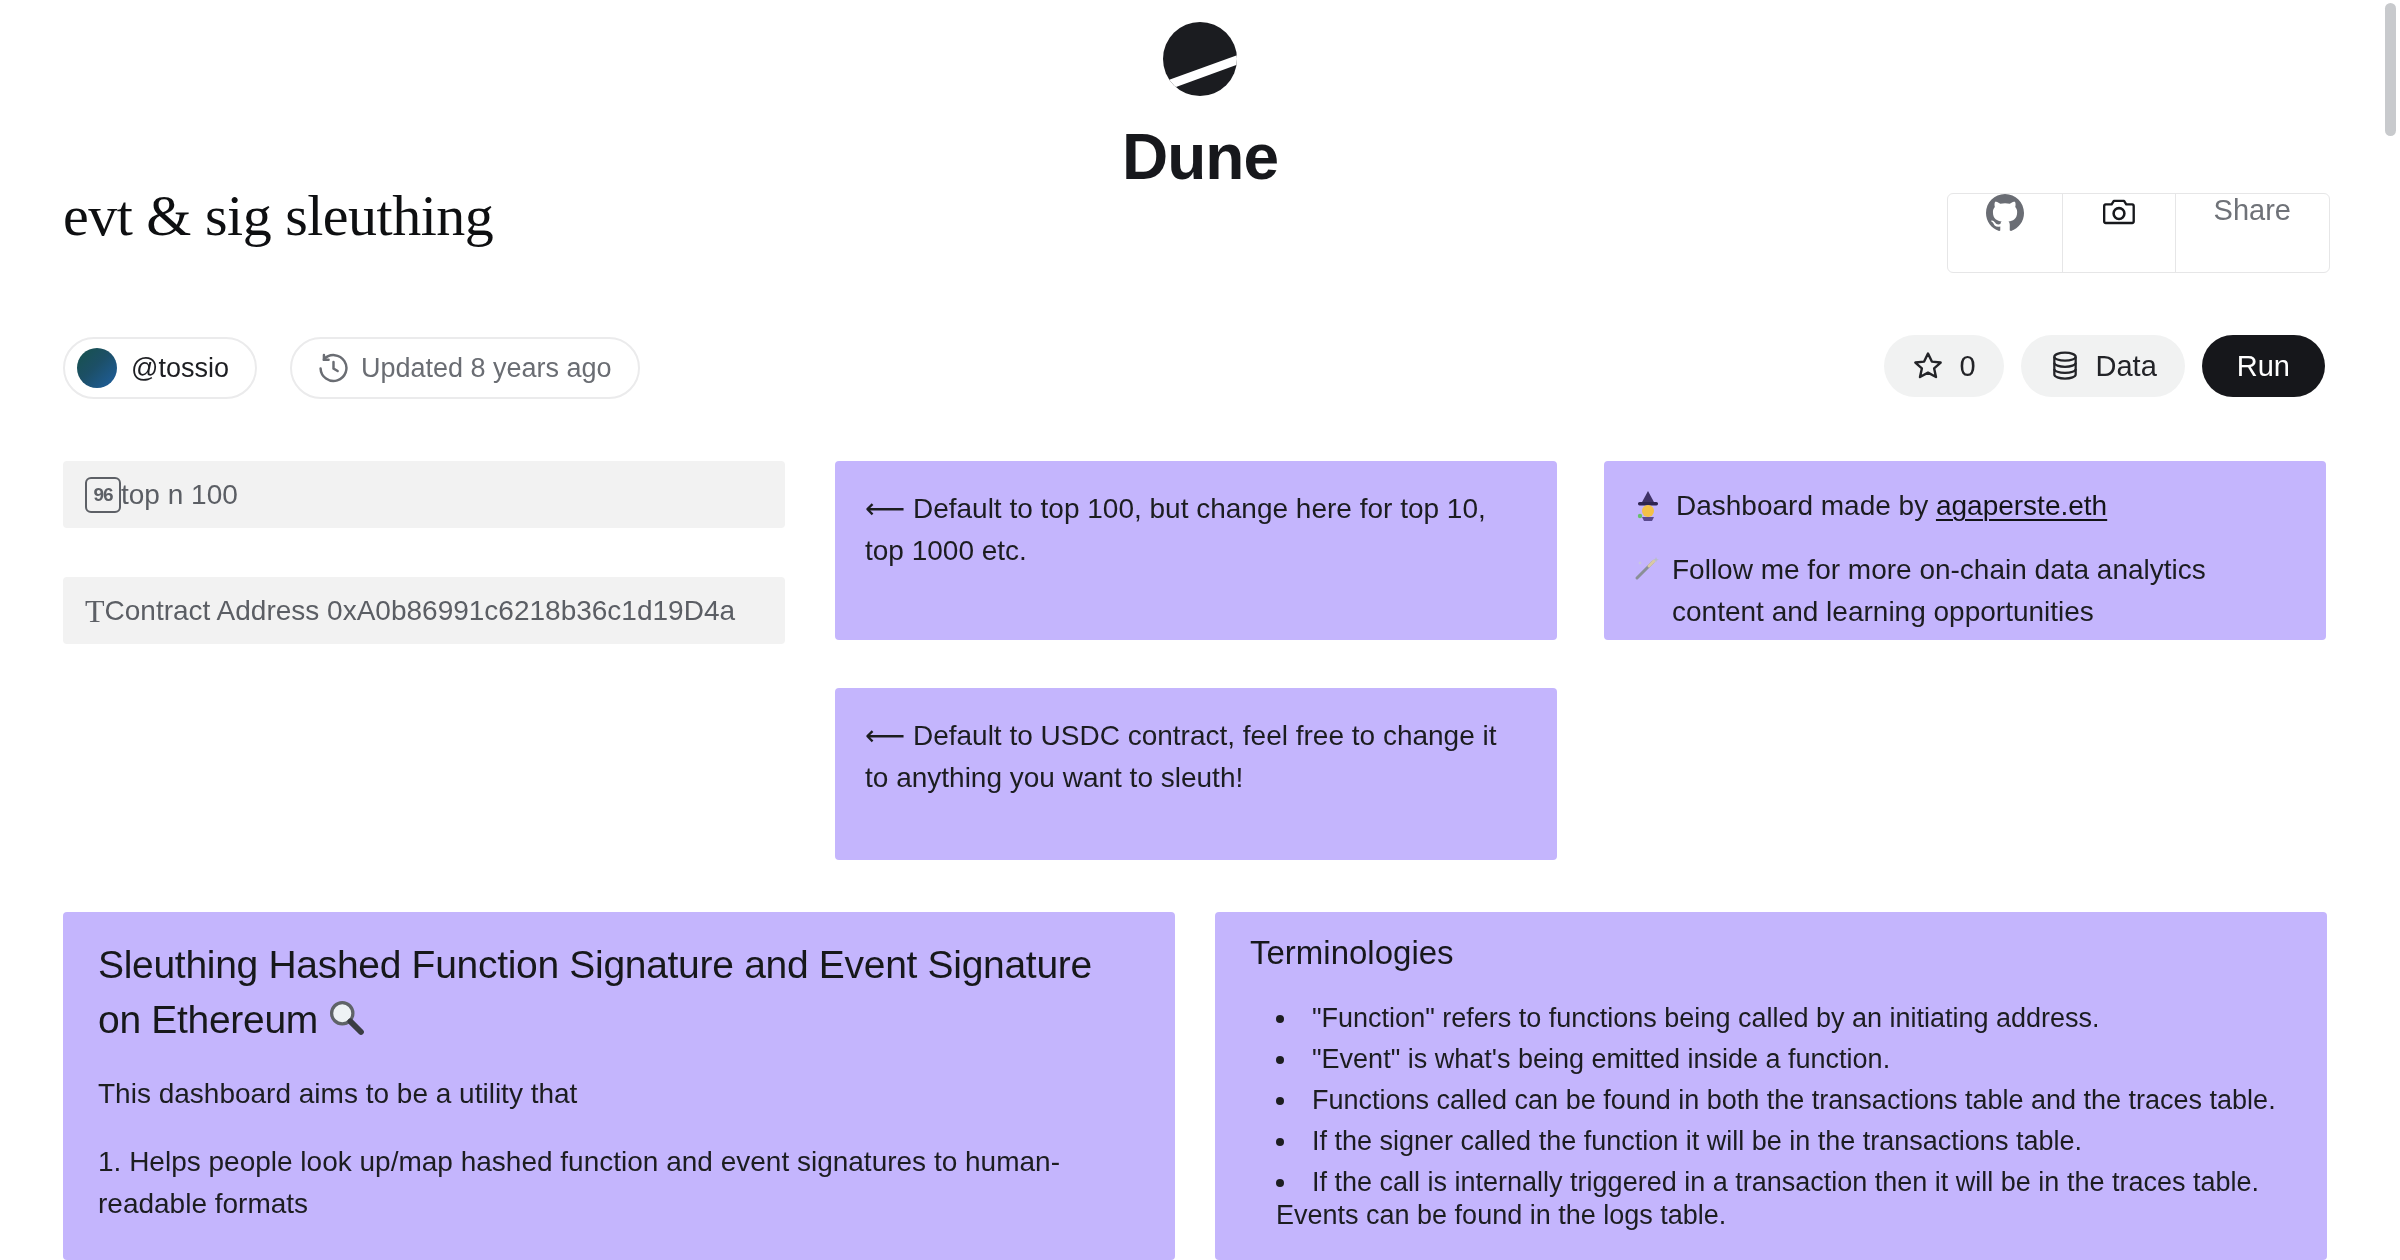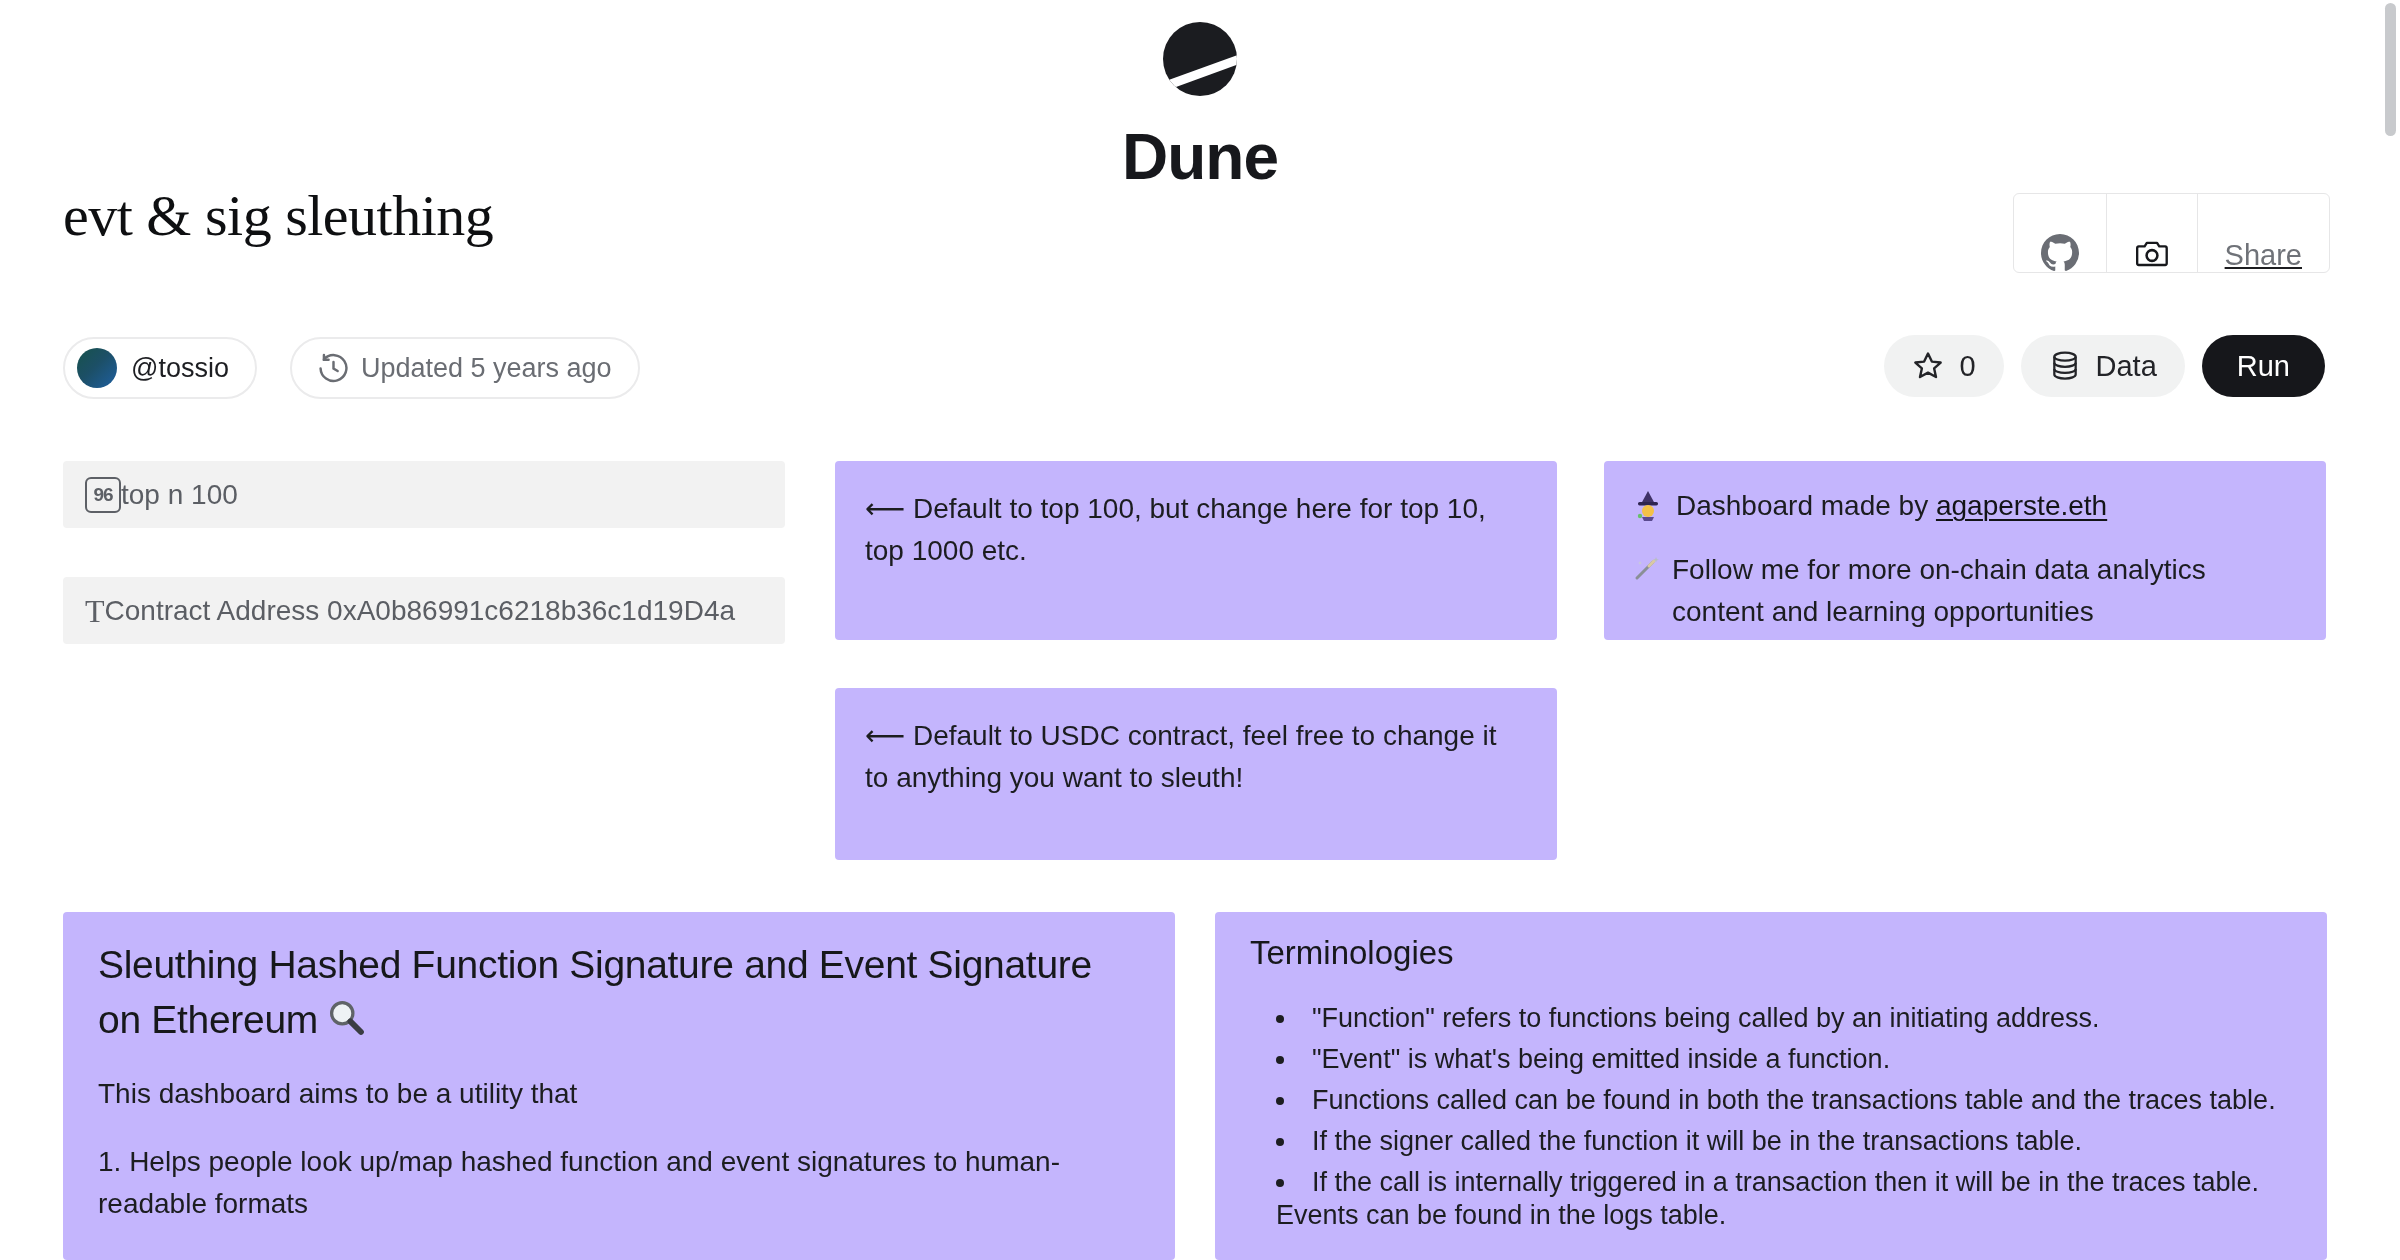--- a/index.html
+++ b/index.html
@@ -32,22 +32,22 @@
     position:absolute; left:63px; top:182px;
     font-family:"Liberation Serif", serif; font-weight:400;
     font-size:58px; color:#0e0f11; letter-spacing:-0.5px;
   }
   .top-actions {
     position:absolute; right:70px; top:193px; height:80px;
     display:flex; align-items:stretch;
     border:1px solid #e6e6e7; border-radius:6px; background:#ffffff;
   }
   .top-actions .cell {
-    display:flex; align-items:flex-end; justify-content:center;
-    padding:0 27px; cursor:pointer;text-decoration:underline;
+    display:flex; align-items:flex-start; justify-content:center;
+    padding:0 38px; cursor:pointer;
   }
   .top-actions .cell + .cell { border-left:1px solid #e6e6e7; }
   .share-label { font-size:29px; color:#6f7278; }
 
   
   .meta-left { position:absolute; left:63px; top:337px; display:flex; gap:33px; }
   .pill-outline {
     display:flex; align-items:center; height:62px; border:2px solid #ebebec;
     border-radius:31px; background:#fff; padding:0 26px 0 12px; gap:14px;
   }
@@ -158,21 +158,21 @@
       <span class="author-label">@tossio</span>
     </div>
     <div class="pill-outline updated-pill">
       <span>
         <svg width="31" height="31" viewBox="0 0 24 24" fill="none" stroke="#6a6d73" stroke-width="1.9" stroke-linecap="round">
           <path d="M4.6 4.9A10 10 0 1 1 2 12"></path>
           <path d="M4.6 1.6v3.6h3.6"></path>
           <path d="M12 7v5l3.2 2"></path>
         </svg>
       </span>
-      <span class="updated-label">Updated 5 years ago</span>
+      <span class="updated-label">Updated 8 years ago</span>
     </div>
   </div>
 
   <div class="meta-right">
     <div class="pill-gray">
       <span>
         <svg width="32" height="32" viewBox="0 0 24 24" fill="none" stroke="#232428" stroke-width="1.8" stroke-linejoin="round">
           <path d="M12 2.6l2.9 6.1 6.6.7-4.9 4.4 1.4 6.5L12 17l-6 3.3 1.4-6.5-4.9-4.4 6.6-.7z"></path>
         </svg>
       </span>

